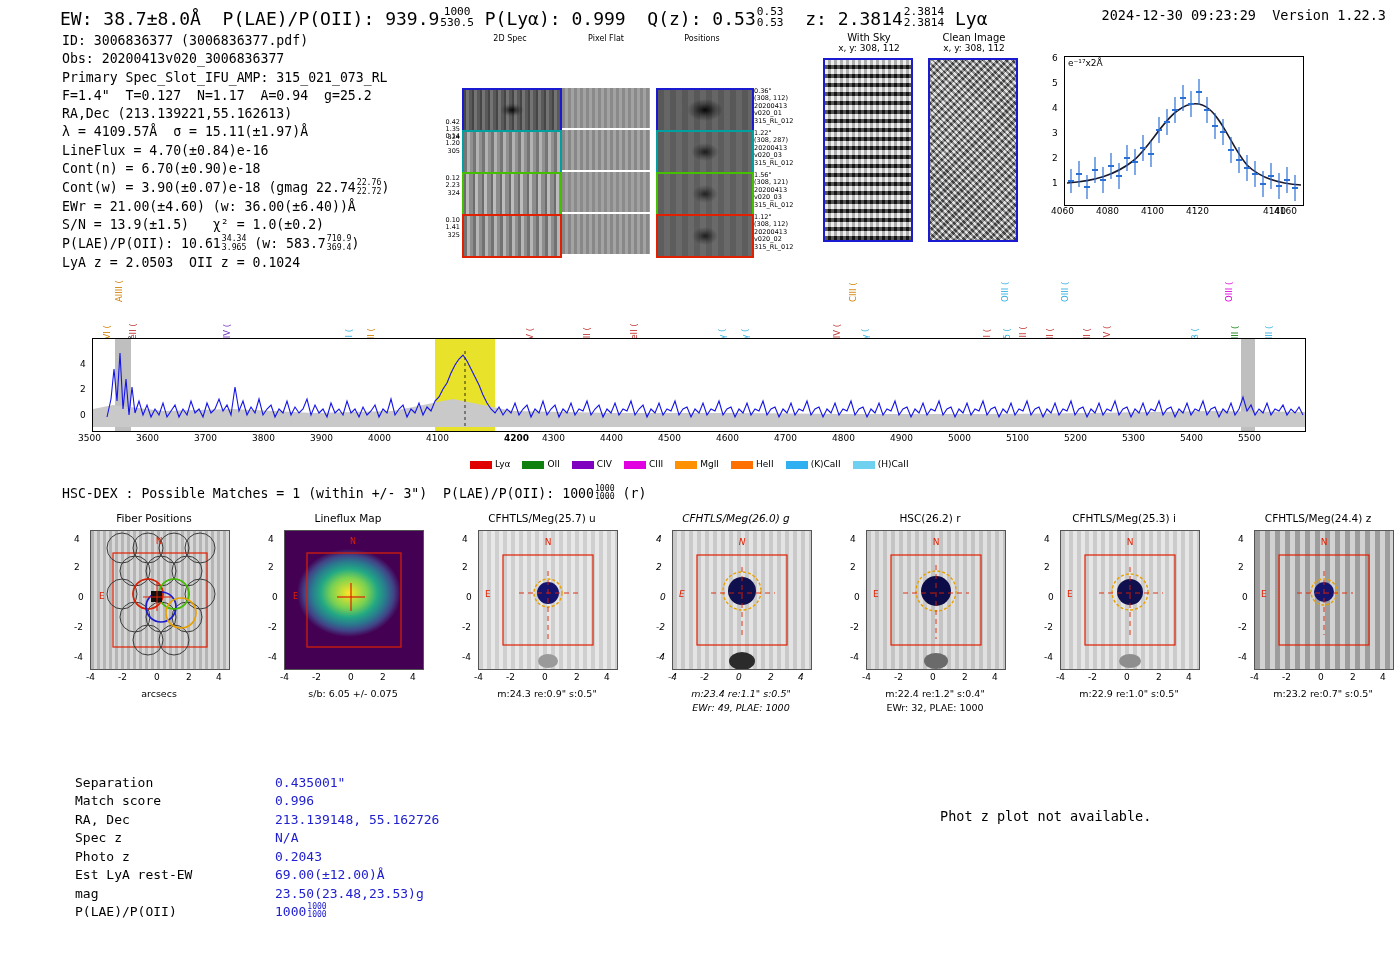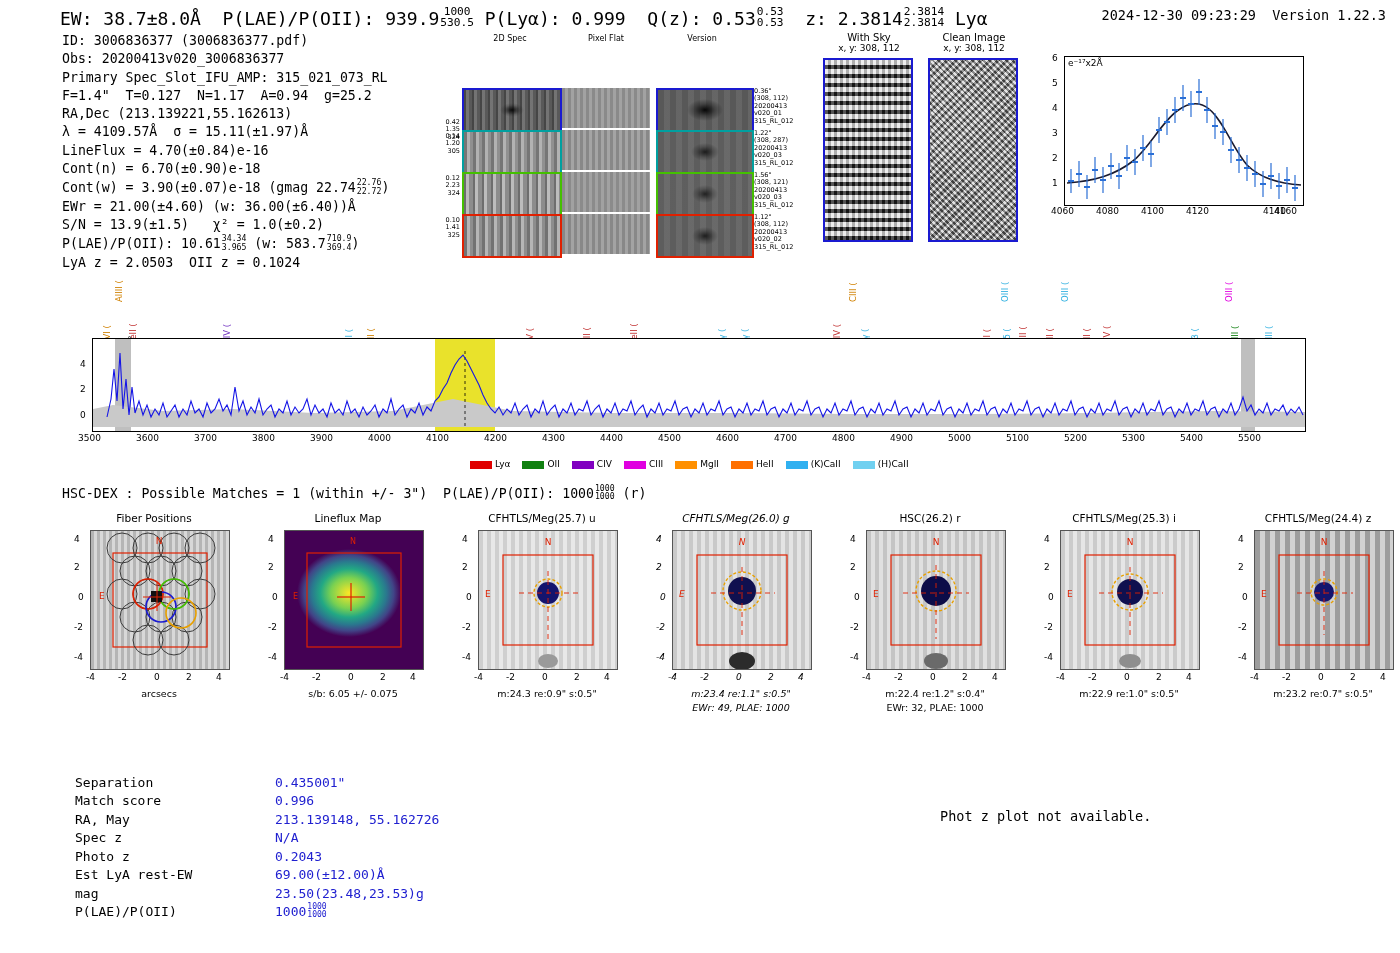--- a/index.html
+++ b/index.html
@@ -58,21 +58,21 @@
 <span>Cont(n) = 6.70(±0.90)e-18</span>
 <span>Cont(w) = 3.90(±0.07)e-18 (gmag 22.74</span><span class="frac"><span class="n">22.76</span><span class="d">22.72</span></span><span>)</span>
 <span>EWr = 21.00(±4.60) (w: 36.00(±6.40))Å</span>
 <span>S/N = 13.9(±1.5)   χ² = 1.0(±0.2)</span>
 <span>P(LAE)/P(OII): 10.61</span><span class="frac"><span class="n">34.34</span><span class="d">3.965</span></span><span> (w: 583.7</span><span class="frac"><span class="n">710.9</span><span class="d">369.4</span></span><span>)</span>
 <span>LyA z = 2.0503  OII z = 0.1024</span></div>
 
 <div class="abs" style="left:462px;top:36px;width:300px;height:222px;">
   <div class="abs panel-title" style="left:0px;top:-2px;width:96px;">2D Spec</div>
   <div class="abs panel-title" style="left:96px;top:-2px;width:96px;">Pixel Flat</div>
-  <div class="abs panel-title" style="left:192px;top:-2px;width:96px;">Version</div>
+  <div class="abs panel-title" style="left:192px;top:-2px;width:96px;">Positions</div>
 
 
   <div class="abs" style="left:0;top:52px;width:288px;height:40px;">
     <div class="abs stack-label" style="left:-28px;top:3px;text-align:right;width:26px;margin-top:28px;">0.42
 1.35
 324</div>
     <div class="abs" style="left:0;top:0;width:96px;height:40px;border:2px solid #1a1ad0;background:repeating-linear-gradient(90deg,#6f6f6f 0 2px,#b8b8b8 2px 5px,#8e8e8e 5px 8px),radial-gradient(ellipse 12px 7px at 48px 20px,#151515 0%,#888 70%,#a0a0a0 100%);background-blend-mode:multiply;"></div>
     <div class="abs" style="left:100px;top:0;width:88px;height:40px;background:repeating-linear-gradient(90deg,#8a8a8a 0 3px,#a2a2a2 3px 6px);"></div>
     <div class="abs" style="left:188px;top:0;width:6px;height:40px;background:#fff;"></div>
     <div class="abs" style="left:194px;top:0;width:94px;height:40px;border:2px solid #1a1ad0;background:radial-gradient(ellipse 18px 11px at 47px 20px,#0a0a0a 0%,#666 55%,#9c9c9c 100%),repeating-linear-gradient(90deg,#909090 0 6px,#a6a6a6 6px 12px);background-blend-mode:multiply;"></div>
@@ -278,21 +278,21 @@
   <div class="abs tick" style="left:-12px;top:104px;">2</div>
   <div class="abs tick" style="left:-12px;top:130px;">0</div>
 
   <div class="abs tick" style="left:-14px;top:153px;">3500</div>
   <div class="abs tick" style="left:44px;top:153px;">3600</div>
   <div class="abs tick" style="left:102px;top:153px;">3700</div>
   <div class="abs tick" style="left:160px;top:153px;">3800</div>
   <div class="abs tick" style="left:218px;top:153px;">3900</div>
   <div class="abs tick" style="left:276px;top:153px;">4000</div>
   <div class="abs tick" style="left:334px;top:153px;">4100</div>
-  <div class="abs tick" style="left:392px;top:153px;">4200</div>
+  <div class="abs tick" style="left:412px;top:153px;font-weight:bold;">4200</div>
   <div class="abs tick" style="left:450px;top:153px;">4300</div>
   <div class="abs tick" style="left:508px;top:153px;">4400</div>
   <div class="abs tick" style="left:566px;top:153px;">4500</div>
   <div class="abs tick" style="left:624px;top:153px;">4600</div>
   <div class="abs tick" style="left:682px;top:153px;">4700</div>
   <div class="abs tick" style="left:740px;top:153px;">4800</div>
   <div class="abs tick" style="left:798px;top:153px;">4900</div>
   <div class="abs tick" style="left:856px;top:153px;">5000</div>
   <div class="abs tick" style="left:914px;top:153px;">5100</div>
   <div class="abs tick" style="left:972px;top:153px;">5200</div>
@@ -513,21 +513,21 @@
     <div class="abs tick" style="left:90px;top:160px;">0</div>
     <div class="abs tick" style="left:122px;top:160px;">2</div>
     <div class="abs tick" style="left:152px;top:160px;">4</div>
     <div class="abs cut-sub" style="left:0px;top:176px;width:190px;">m:23.2 re:0.7" s:0.5"</div>
   </div>
 </div>
 
 <div class="abs" id="btable">
   <div><span class="k">Separation</span><span class="v">0.435001"</span></div>
   <div><span class="k">Match score</span><span class="v">0.996</span></div>
-  <div><span class="k">RA, May</span><span class="v">213.139148, 55.162726</span></div>
+  <div><span class="k">RA, Dec</span><span class="v">213.139148, 55.162726</span></div>
   <div><span class="k">Spec z</span><span class="v">N/A</span></div>
   <div><span class="k">Photo z</span><span class="v">0.2043</span></div>
   <div><span class="k">Est LyA rest-EW</span><span class="v">69.00(±12.00)Å</span></div>
   <div><span class="k">mag</span><span class="v">23.50(23.48,23.53)g</span></div>
   <div><span class="k">P(LAE)/P(OII)</span><span class="v">1000</span><span class="frac v"><span class="n">1000</span><span class="d">1000</span></span></div>
 </div>
 
 <div class="abs" id="photoz-msg">Phot z plot not available.</div>
 
 </body></html>

